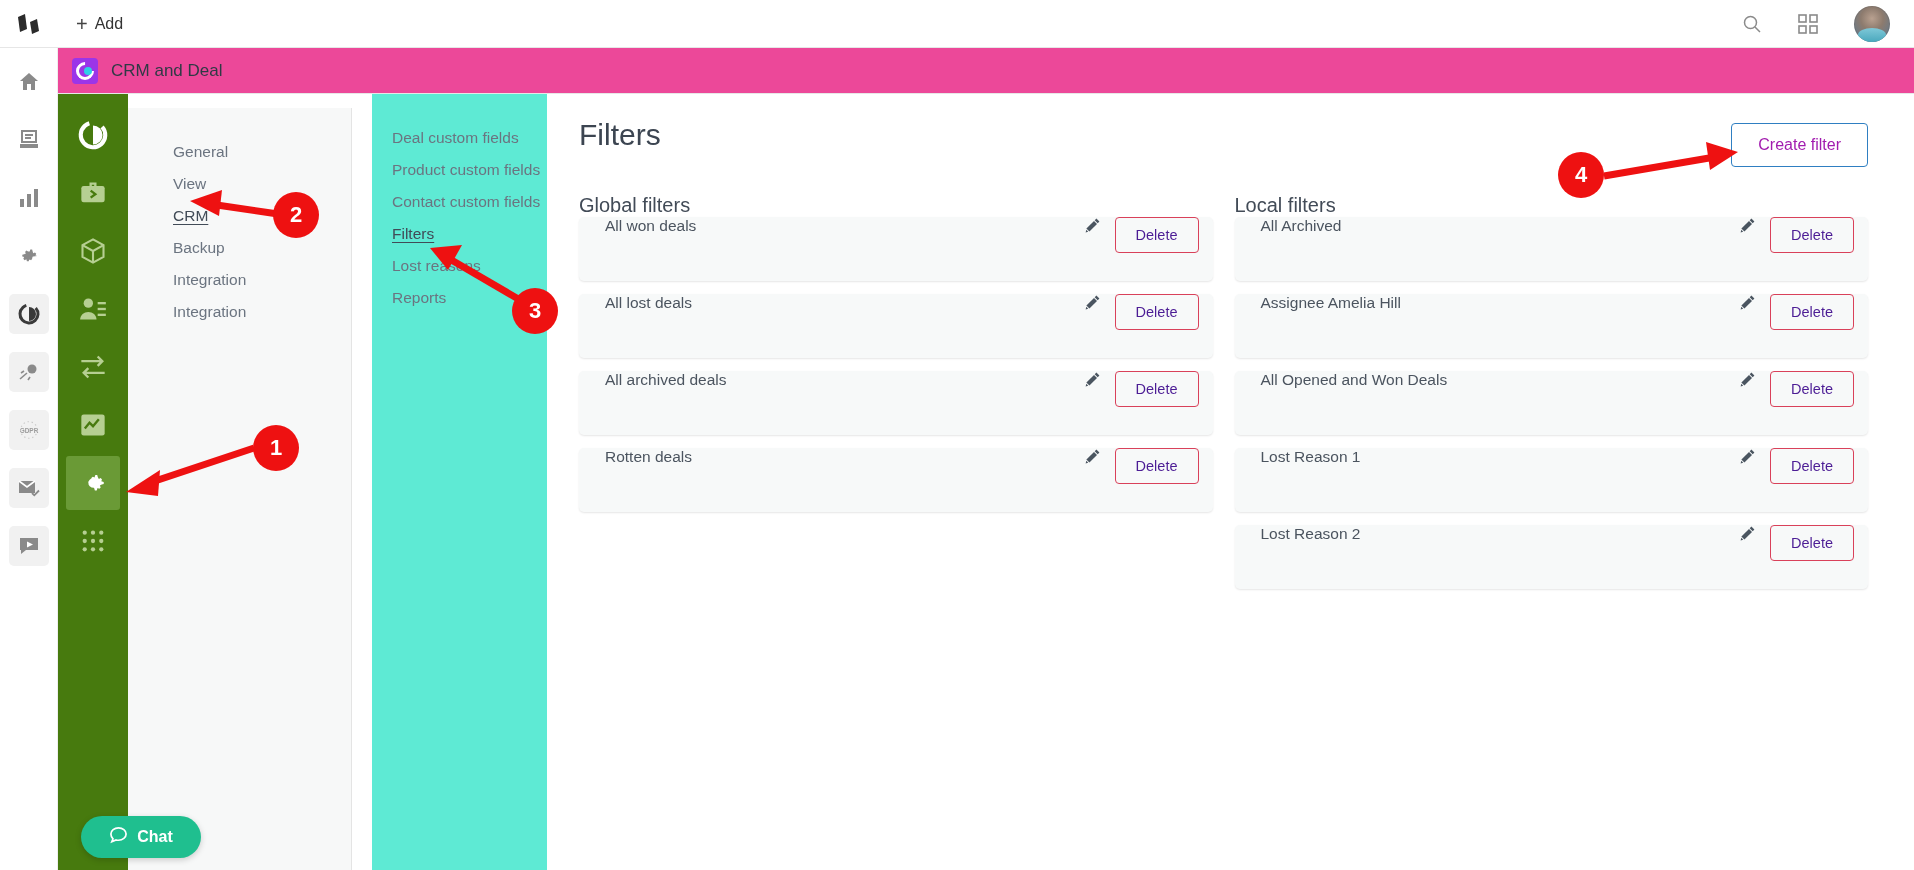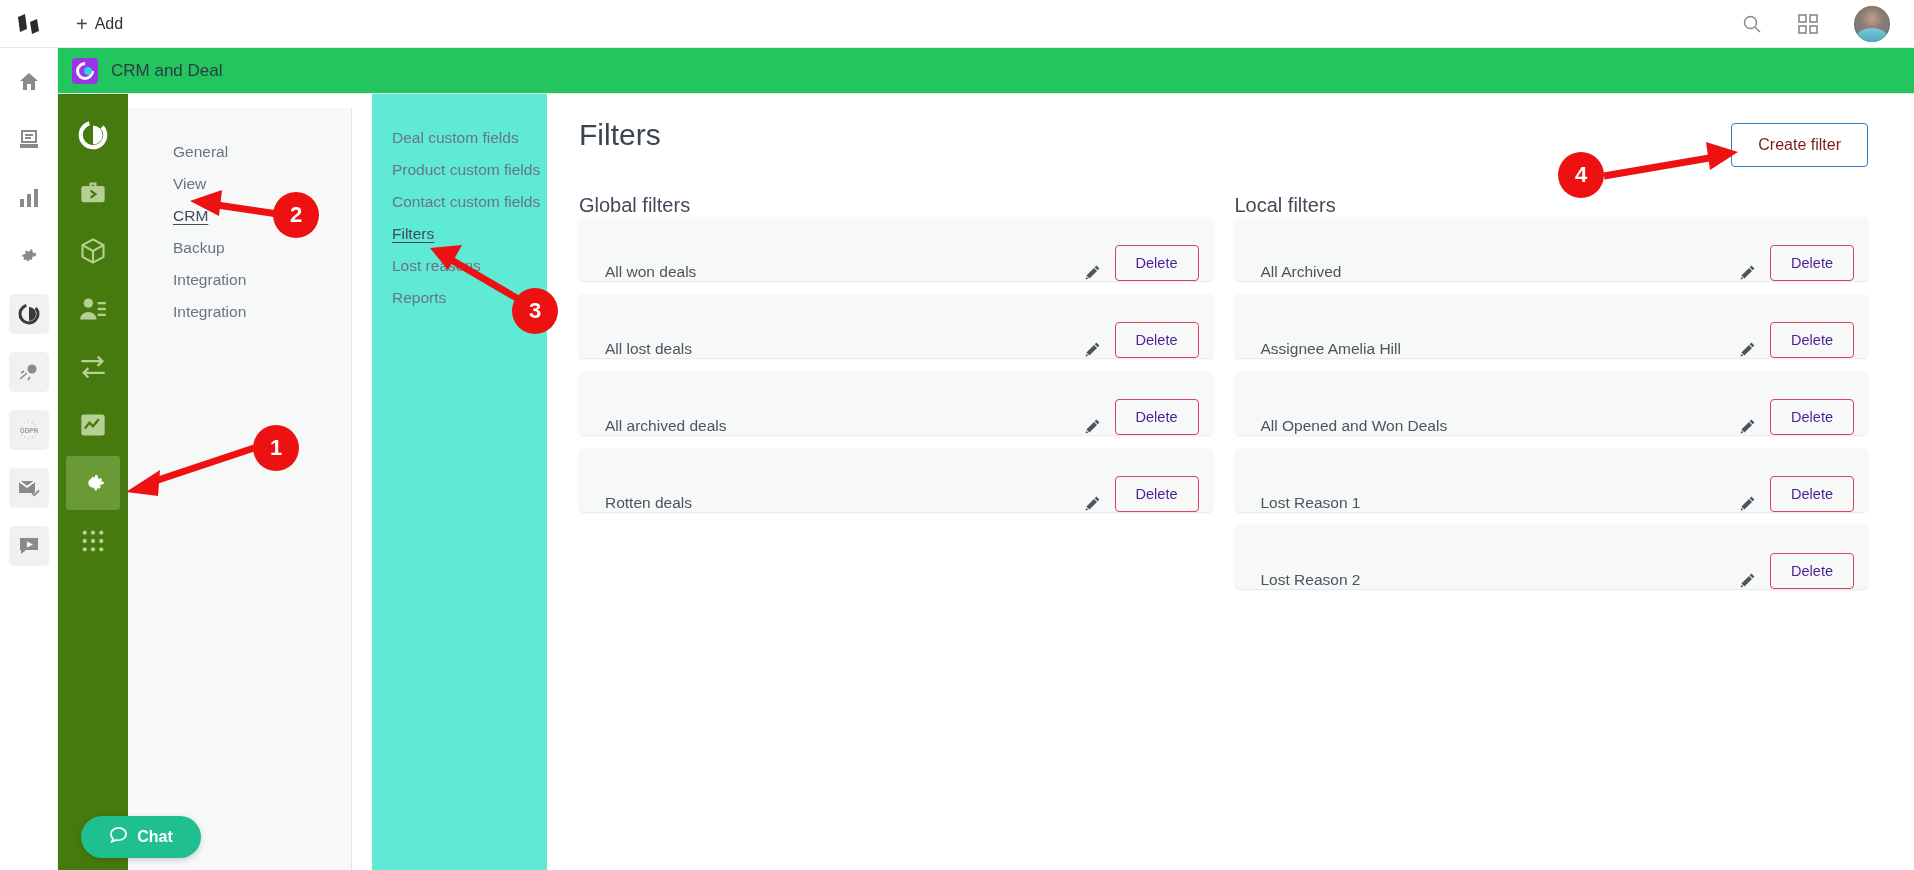--- a/index.html
+++ b/index.html
@@ -51,21 +51,21 @@
   .rail-item {
     width: 40px; height: 40px; border-radius: 5px;
     display: flex; align-items: center; justify-content: center;
     color: #8a8a8a; cursor: pointer;
   }
   .rail-item.boxed { background: #f1f1f1; }
 
   
   .app-header {
     position: absolute; top: 48px; left: 58px; width: 1856px; height: 46px;
-    background: #22c55e; border-bottom: 1px solid #e7e7e7;
+    background: #ec4899; border-bottom: 1px solid #e7e7e7;
     display: flex; align-items: center; padding-left: 14px; gap: 13px;
   }
   .app-logo {
     width: 26px; height: 26px; border-radius: 4px;
     background: #9b35e8; position: relative; flex: none;
   }
   .app-logo .ring {
     position: absolute; left: 4px; top: 4px; width: 18px; height: 18px;
     border-radius: 50%; border: 3px solid #ffffff;
     border-right-color: transparent;
@@ -123,32 +123,32 @@
   }
 
   
   .main {
     position: absolute; top: 94px; left: 547px; width: 1367px; height: 776px;
     background: #ffffff; padding: 24px 46px 0 32px;
   }
   .page-title { font-size: 30px; color: #3c4551; font-weight: normal; }
   .create-btn {
     position: absolute; right: 46px; top: 29px;
-    border: 1px solid #2f7fc2; color: #7f1d1d; background: #fff;
+    border: 1px solid #2f7fc2; color: #a21caf; background: #fff;
     font-size: 16px; padding: 12px 26px; border-radius: 4px; cursor: pointer;
     font-family: "Liberation Sans", sans-serif;
   }
   .cols { display: flex; gap: 22px; margin-top: 42px; }
   .col { flex: 1 1 0; min-width: 0; }
   .col-title { font-size: 20px; color: #424b57; margin-bottom: 0; }
 
   .filter-card {
     background: #f7f9f9; border-radius: 5px;
     height: 64px; margin-bottom: 13px;
-    display: flex; align-items: flex-end; padding: 0 14px 0 26px;
+    display: flex; align-items: flex-start; padding: 0 14px 0 26px;
     box-shadow: 0 1px 2px rgba(0,0,0,.10);
   }
   .filter-name { font-size: 15.5px; color: #4b545f; flex: 1; }
   .edit-icon { color: #4a5560; cursor: pointer; margin-right: 14px; display: flex; }
   .delete-btn {
     border: 1px solid #d9415a; color: #4c1d95; background: transparent;
     font-size: 14.5px; padding: 9px 20px; border-radius: 4px; cursor: pointer;
     font-family: "Liberation Sans", sans-serif;
   }
 

